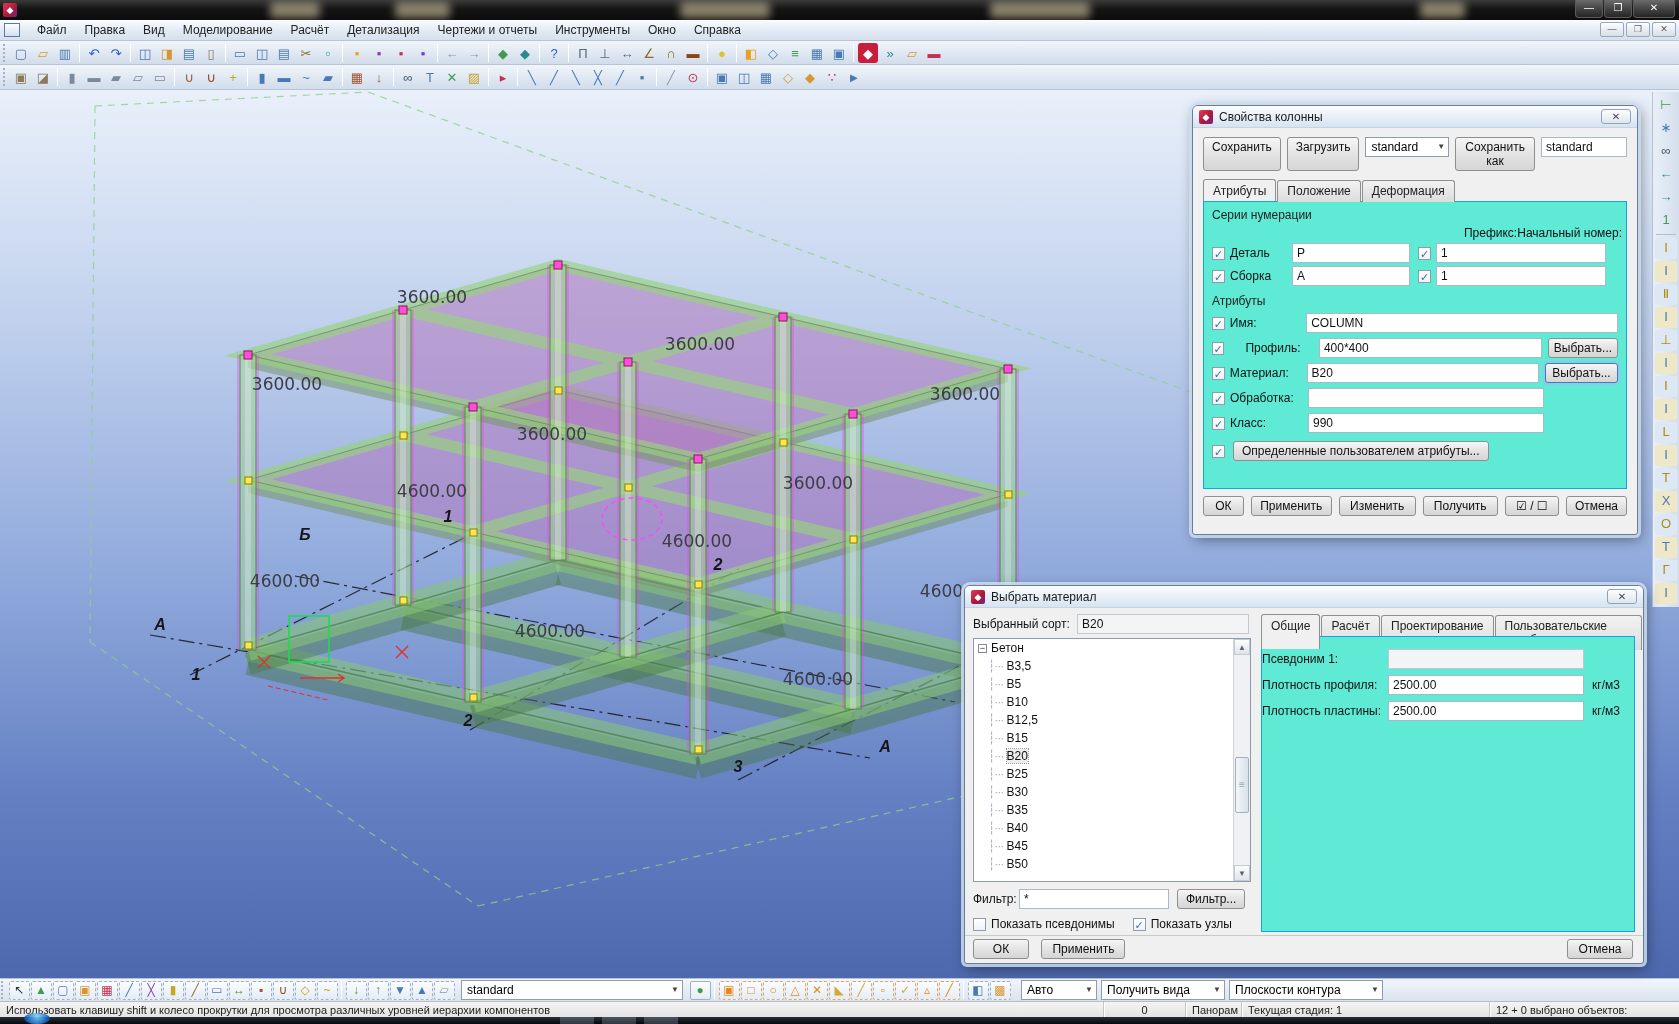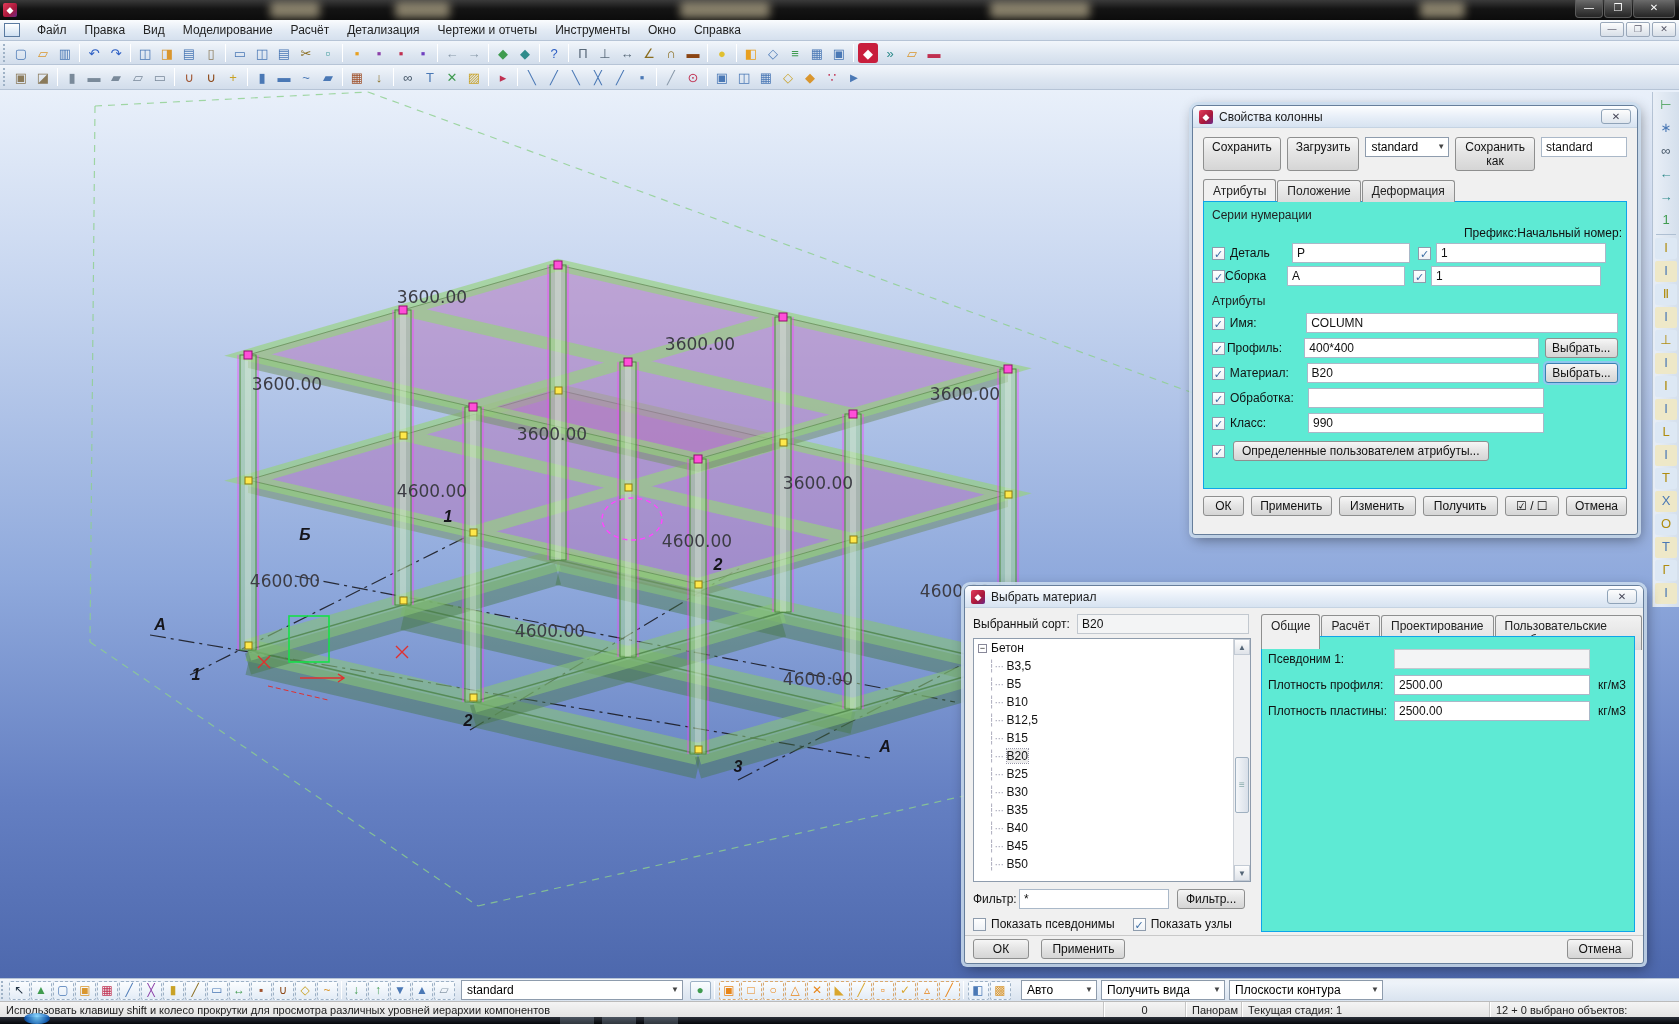--- a/index.html
+++ b/index.html
@@ -437,34 +437,34 @@
       </div>
       <div class="row" style="margin:3px 0">
         <span class="cb">✓</span>
         <span class="lbl" style="width:62px;margin-left:5px">Деталь</span>
         <input class="field" style="width: 118px;" value="P">
         <span class="cb" style="margin:0 5px 0 8px">✓</span>
         <input class="field" style="width: 170px;" value="1">
       </div>
       <div class="row" style="margin:3px 0">
         <span class="cb">✓</span>
-        <span class="lbl" style="width:62px;">Сборка</span>
+        <span class="lbl" style="width:62px;margin-left:5px">Сборка</span>
         <input class="field" style="width: 118px;" value="A">
         <span class="cb" style="margin:0 5px 0 8px">✓</span>
         <input class="field" style="width: 170px;" value="1">
       </div>
       <div class="grp-label" style="margin-top:8px">Атрибуты</div>
       <div class="row" style="margin:5px 0">
         <span class="cb">✓</span>
         <span class="lbl" style="width:78px;margin-left:5px">Имя:</span>
         <input class="field" style="width: 318px;" value="COLUMN">
       </div>
       <div class="row" style="margin:5px 0">
         <span class="cb">✓</span>
-        <span class="lbl" style="width:78px;margin-left:2px">Профиль:</span>
+        <span class="lbl" style="width:78px;margin-left:21px">Профиль:</span>
         <input class="field" style="width: 236px;" value="400*400">
         <span class="btn" style="margin-left:6px;width:74px;padding:2px 2px">Выбрать...</span>
       </div>
       <div class="row" style="margin:5px 0">
         <span class="cb">✓</span>
         <span class="lbl" style="width:78px;margin-left:5px">Материал:</span>
         <input class="field" style="width: 236px;" value="B20">
         <span class="btn focused" style="margin-left:6px;width:74px;padding:2px 2px">Выбрать...</span>
       </div>
       <div class="row" style="margin:5px 0">
@@ -534,21 +534,21 @@
       <span class="lbl" style="margin:0 18px 0 5px">Показать псевдонимы</span>
       <span class="cb">✓</span>
       <span class="lbl" style="margin-left:5px">Показать узлы</span>
     </div>
     <div class="tabs" style="position:absolute; left:296px; top:28px">
       <span class="tab active">Общие</span>
       <span class="tab">Расчёт</span>
       <span class="tab">Проектирование</span>
       <span class="tab">Пользовательские атрибуты</span>
     </div>
-    <div class="tabpanel" style="position:absolute; left:296px; top:50px; width:374px; height:296px; padding:8px 6px">
+    <div class="tabpanel" style="position:absolute; left:296px; top:50px; width:374px; height:296px; padding:8px 0">
       <div class="row" style="margin:4px 0">
         <span class="lbl" style="width:126px">Псевдоним 1:</span>
         <input class="field dim" style="width: 196px;" value="">
       </div>
       <div class="row" style="margin:6px 0">
         <span class="lbl" style="width:126px">Плотность профиля:</span>
         <input class="field" style="width: 196px;" value="2500.00">
         <span class="lbl" style="margin-left:8px">кг/м3</span>
       </div>
       <div class="row" style="margin:6px 0">

